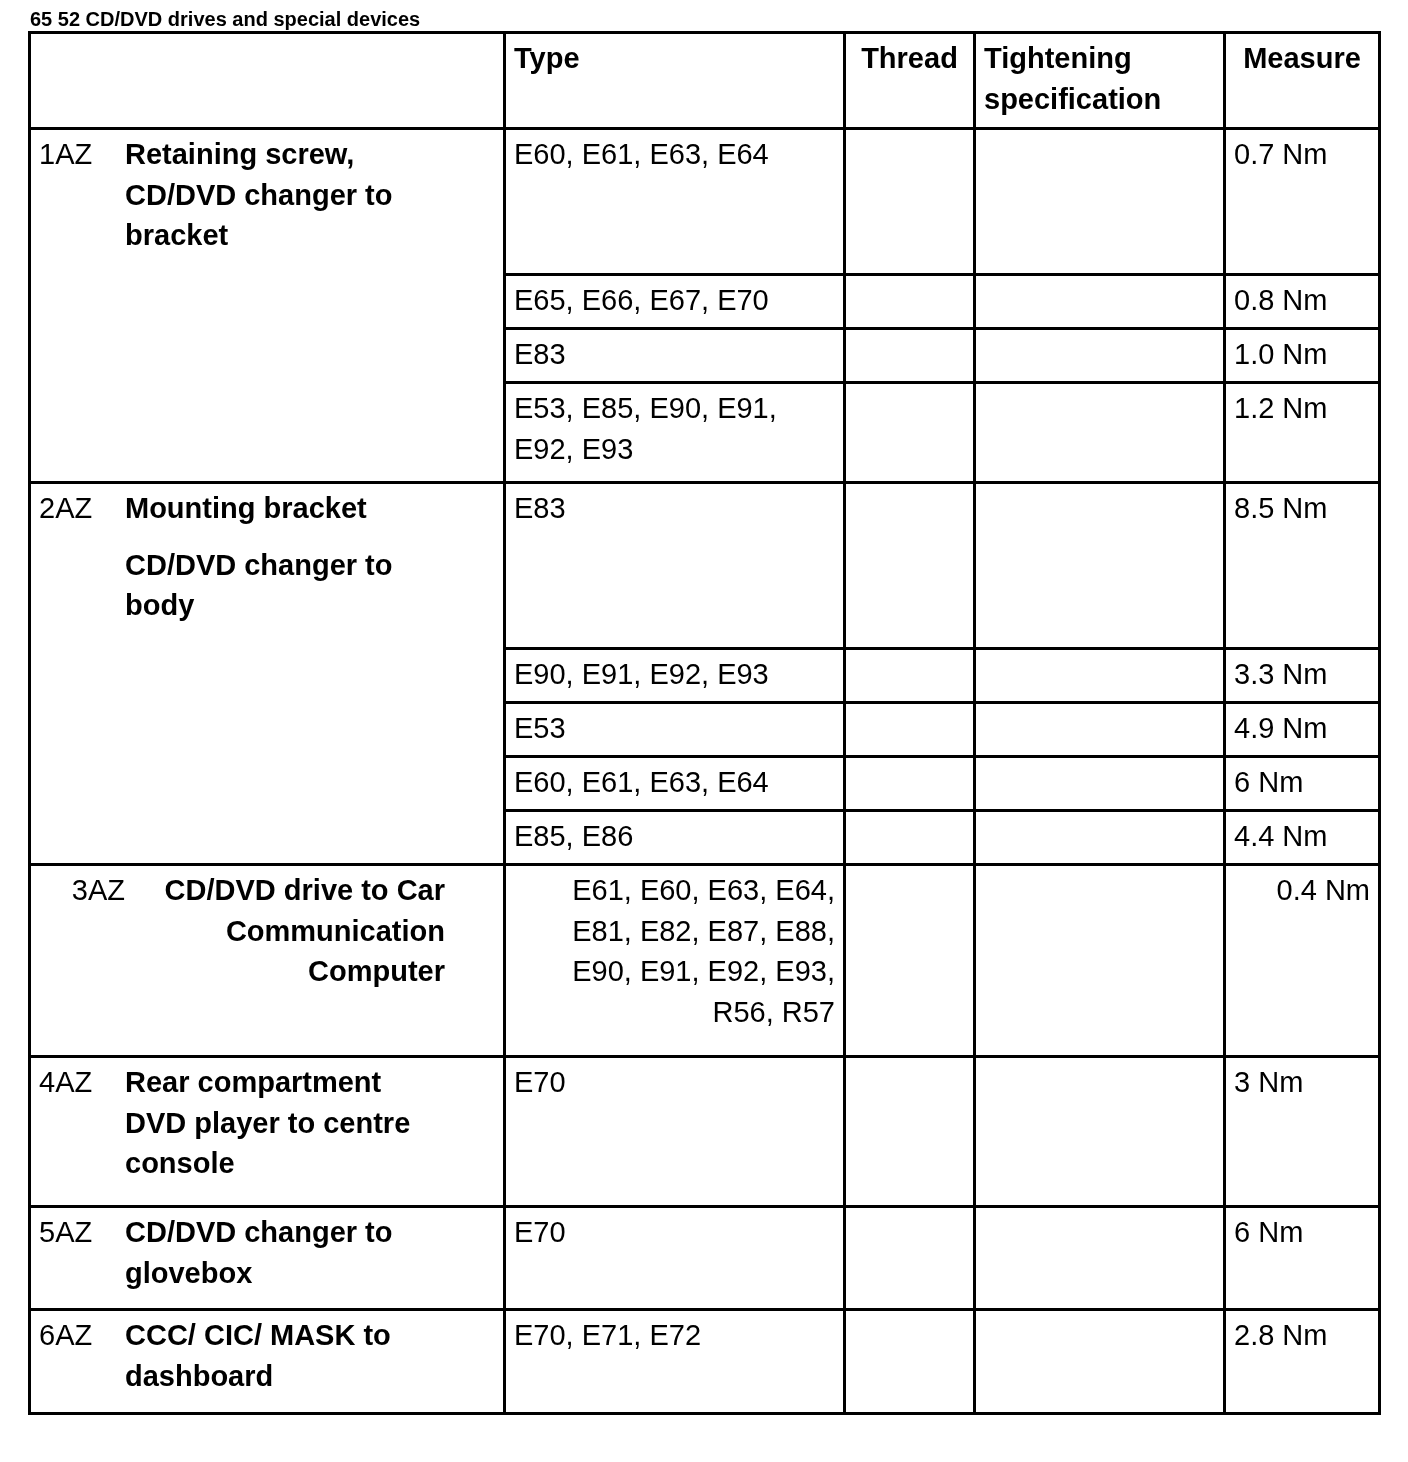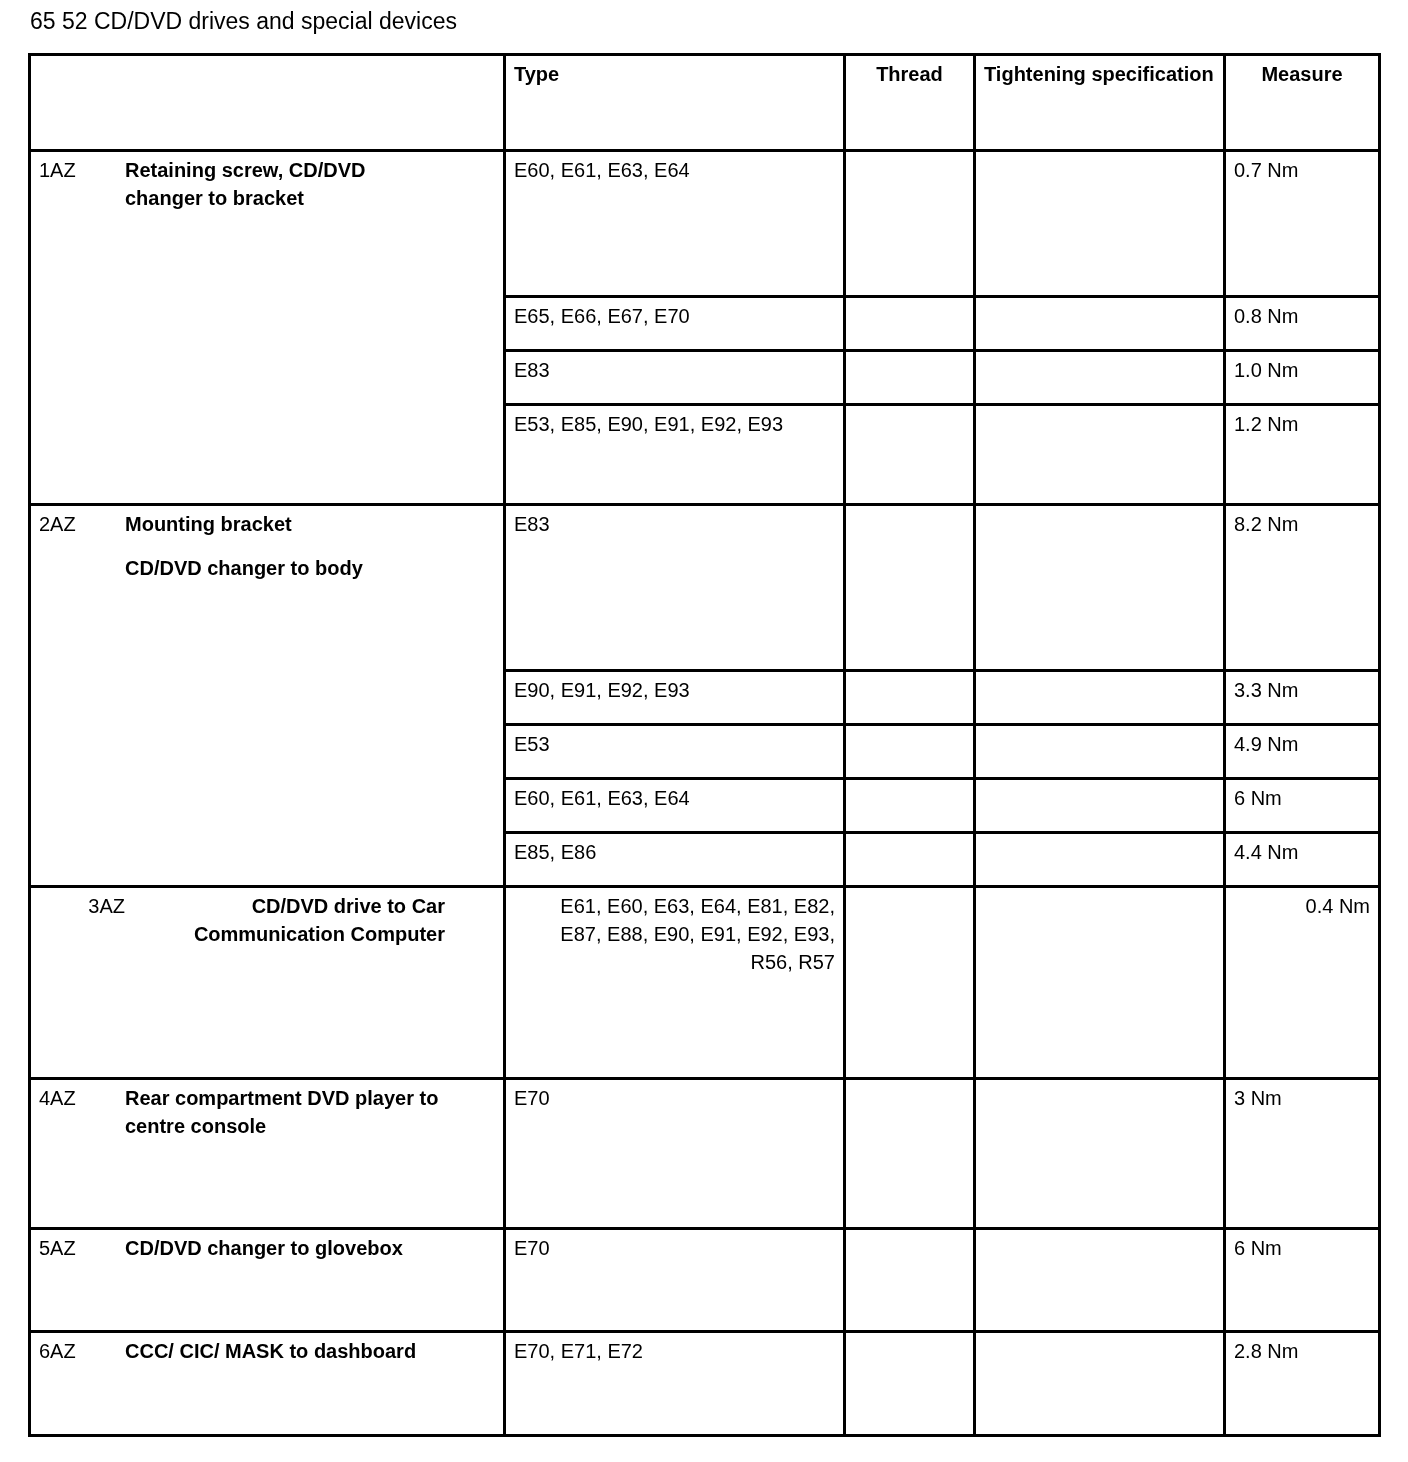--- a/index.html
+++ b/index.html
@@ -8,30 +8,30 @@
     background: #ffffff;
     color: #000000;
     font-family: "Liberation Sans", sans-serif;
   }
   .page {
     width: 1408px;
     box-sizing: border-box;
     padding: 8px 28px 20px 28px;
   }
   .title {
-    font-size: 23px;
-    font-weight: normal;
-    margin: 0 0 18px 2px;
+    font-size: 20px;
+    font-weight: bold;
+    margin: 0 0 0 2px;
     letter-spacing: 0px;
   }
   table.spec-table {
     border-collapse: collapse;
     table-layout: fixed;
     width: 1350px;
-    font-size: 20px;
+    font-size: 29px;
     line-height: 1.4;
   }
   table.spec-table th,
   table.spec-table td {
     border: 3px solid #000000;
     vertical-align: top;
     padding: 4px 8px;
     overflow: hidden;
     word-wrap: break-word;
   }
@@ -141,21 +141,21 @@
           <span class="code">2AZ</span>
           <span class="desc">
             <span class="desc-line">Mounting bracket</span>
             <span class="desc-line desc-line2">CD/DVD changer to body</span>
           </span>
         </div>
       </td>
       <td>E83</td>
       <td></td>
       <td></td>
-      <td>8.2 Nm</td>
+      <td>8.5 Nm</td>
     </tr>
     <tr class="h-sm">
       <td>E90, E91, E92, E93</td>
       <td></td>
       <td></td>
       <td>3.3 Nm</td>
     </tr>
     <tr class="h-sm">
       <td>E53</td>
       <td></td>

